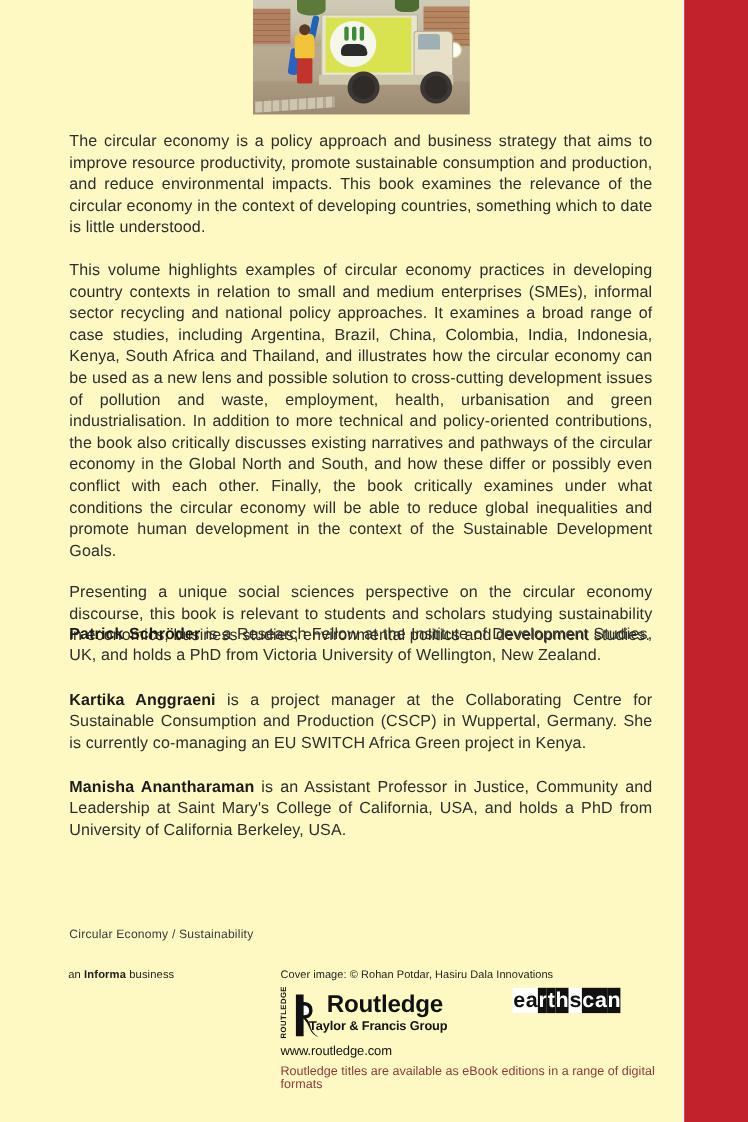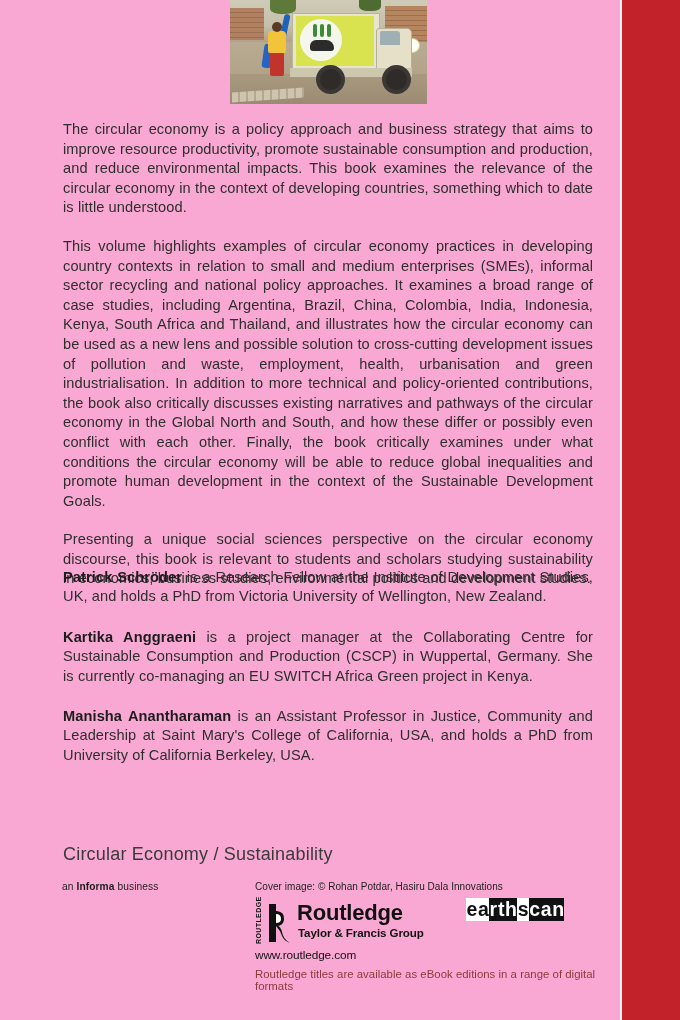--- a/index.html
+++ b/index.html
@@ -4,21 +4,21 @@
 <style>
   html, body {
     margin: 0;
     padding: 0;
     background: #ffffff;
   }
   .page {
     position: relative;
     width: 680px;
     height: 1020px;
-    background: #f9a8d4;
+    background: #fef9c3;
     overflow: hidden;
     font-family: "Liberation Sans", sans-serif;
   }
   
   .spine-stripe {
     position: absolute;
     top: 0;
     right: 0;
     width: 58px;
     height: 1020px;
@@ -188,21 +188,21 @@
     text-align: justify;
     letter-spacing: 0.1px;
   }
   p.bio b { font-weight: 700; color: #1c1c1c; margin-top: 43px; }
   p.bio i { font-style: italic; }
 
   .subject-line {
     position: absolute;
     left: 63px;
     top: 844px;
-    font-size: 18px;
+    font-size: 11px;
     color: #3a3a3a;
     letter-spacing: 0.2px;
   }
 
   
   .informa {
     position: absolute;
     left: 62px;
     top: 881px;
     font-size: 10.2px;
@@ -302,21 +302,21 @@
   .rl-name {
     position: absolute;
     left: 42px; top: 0px;
     font-size: 22px;
     font-weight: 700;
     color: #111;
     letter-spacing: -0.2px;
   }
   .rl-sub {
     position: absolute;
-    left: 43px; top: 26px;
+    left: 26px; top: 26px;
     font-size: 11.6px;
     font-weight: 700;
     color: #111;
     letter-spacing: -0.1px;
   }
   .rl-url {
     position: absolute;
     left: 255px; top: 948px;
     font-size: 11.8px;
     color: #111;

